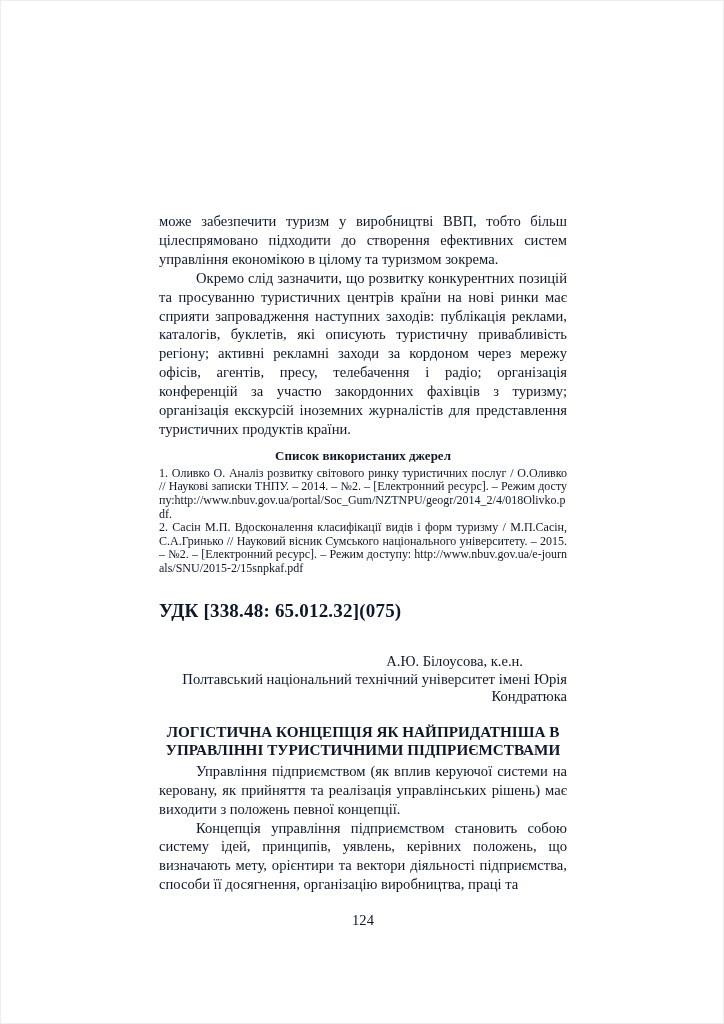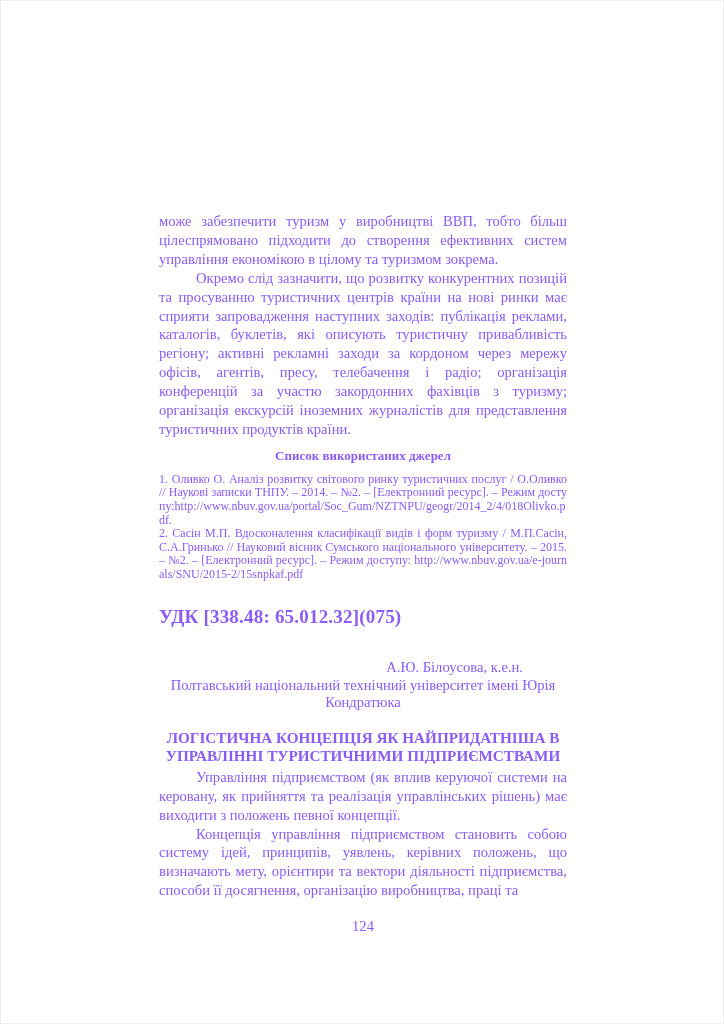--- a/index.html
+++ b/index.html
@@ -7,21 +7,21 @@
     padding: 0;
     background: #ffffff;
   }
   .page {
     position: relative;
     width: 724px;
     height: 1024px;
     background: #ffffff;
     box-shadow: inset 0 0 0 1px #ededed;
     font-family: "Liberation Serif", "DejaVu Serif", serif;
-    color: #8b5cf6;
+    color: #0f172a;
     overflow: hidden;
   }
   .content {
     position: absolute;
     left: 159px;
     top: 212px;
     width: 408px;
   }
   .body-text {
     font-size: 14.6px;
@@ -30,21 +30,21 @@
     margin: 0;
   }
   .indent {
     text-indent: 37px;
   }
   .refs-heading {
     font-size: 13px;
     font-weight: bold;
     text-align: center;
     margin-top: 9px;
-    margin-bottom: 9px;
+    margin-bottom: 3px;
   }
   .reference {
     font-size: 12px;
     line-height: 13.6px;
     text-align: justify;
     margin: 0;
     overflow-wrap: break-word;
     word-break: break-all;
   }
   .udc {
@@ -55,21 +55,21 @@
   }
   .author {
     font-size: 14.6px;
     text-align: right;
     padding-right: 44px;
     margin-top: 31px;
     line-height: 17px;
   }
   .affiliation {
     font-size: 14.6px;
-    text-align: center;
+    text-align: right;
     line-height: 17px;
     margin-top: 1px;
   }
   .article-title {
     font-size: 15.2px;
     font-weight: bold;
     text-align: center;
     line-height: 18.6px;
     margin-top: 18px;
     margin-bottom: 2px;

